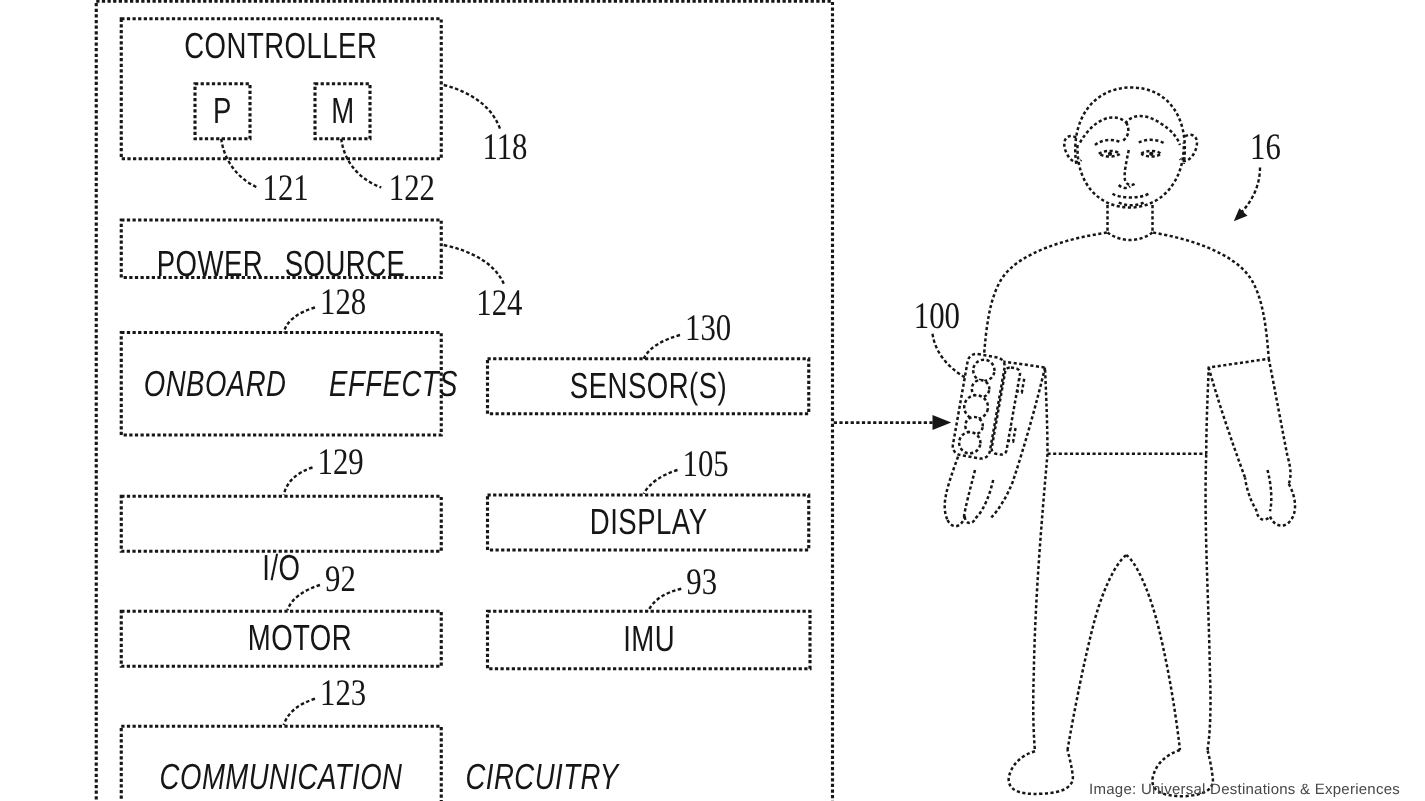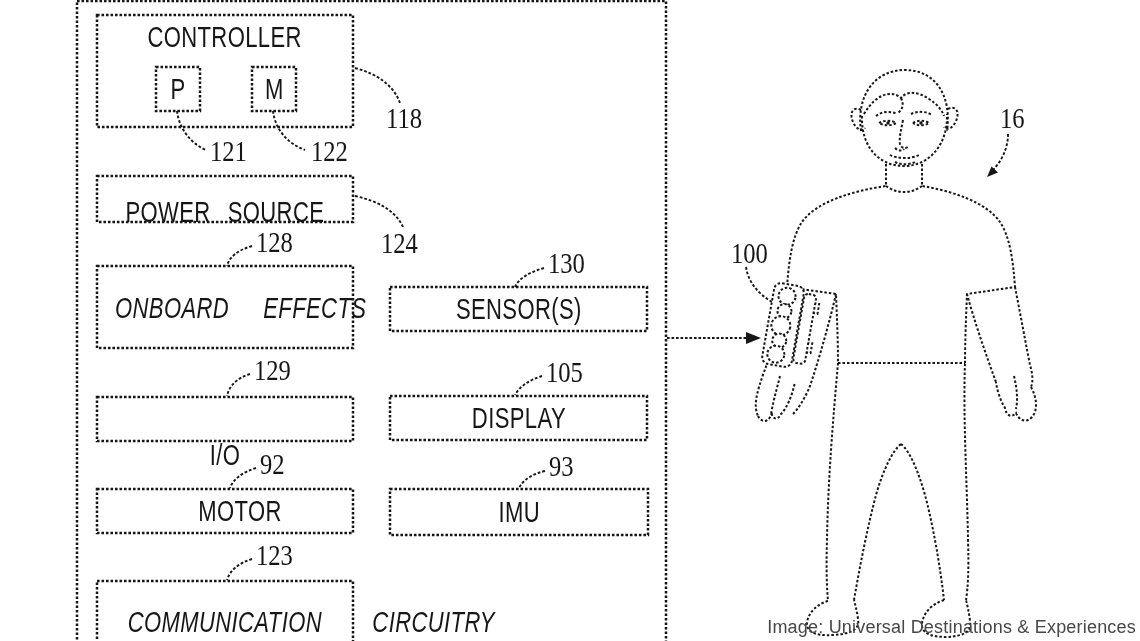--- a/index.html
+++ b/index.html
@@ -38,22 +38,22 @@
     font-family:"Liberation Serif",serif;
     font-size:30px;
     color:var(--ink);
     transform:scaleX(.82);
     transform-origin:left top;
     white-space:nowrap;
     line-height:24px;
   }
   #credit{
     position:absolute;
-    right:4px;bottom:3px;
-    font-size:18px;
+    right:20px;bottom:3px;
+    font-size:12px;
     color:var(--credit);
     letter-spacing:.2px;
   }
 </style>
 </head>
 <body>
 
 <div id="canvas">
 
   <svg id="art" width="1140" height="641" viewBox="0 0 1140 641">

